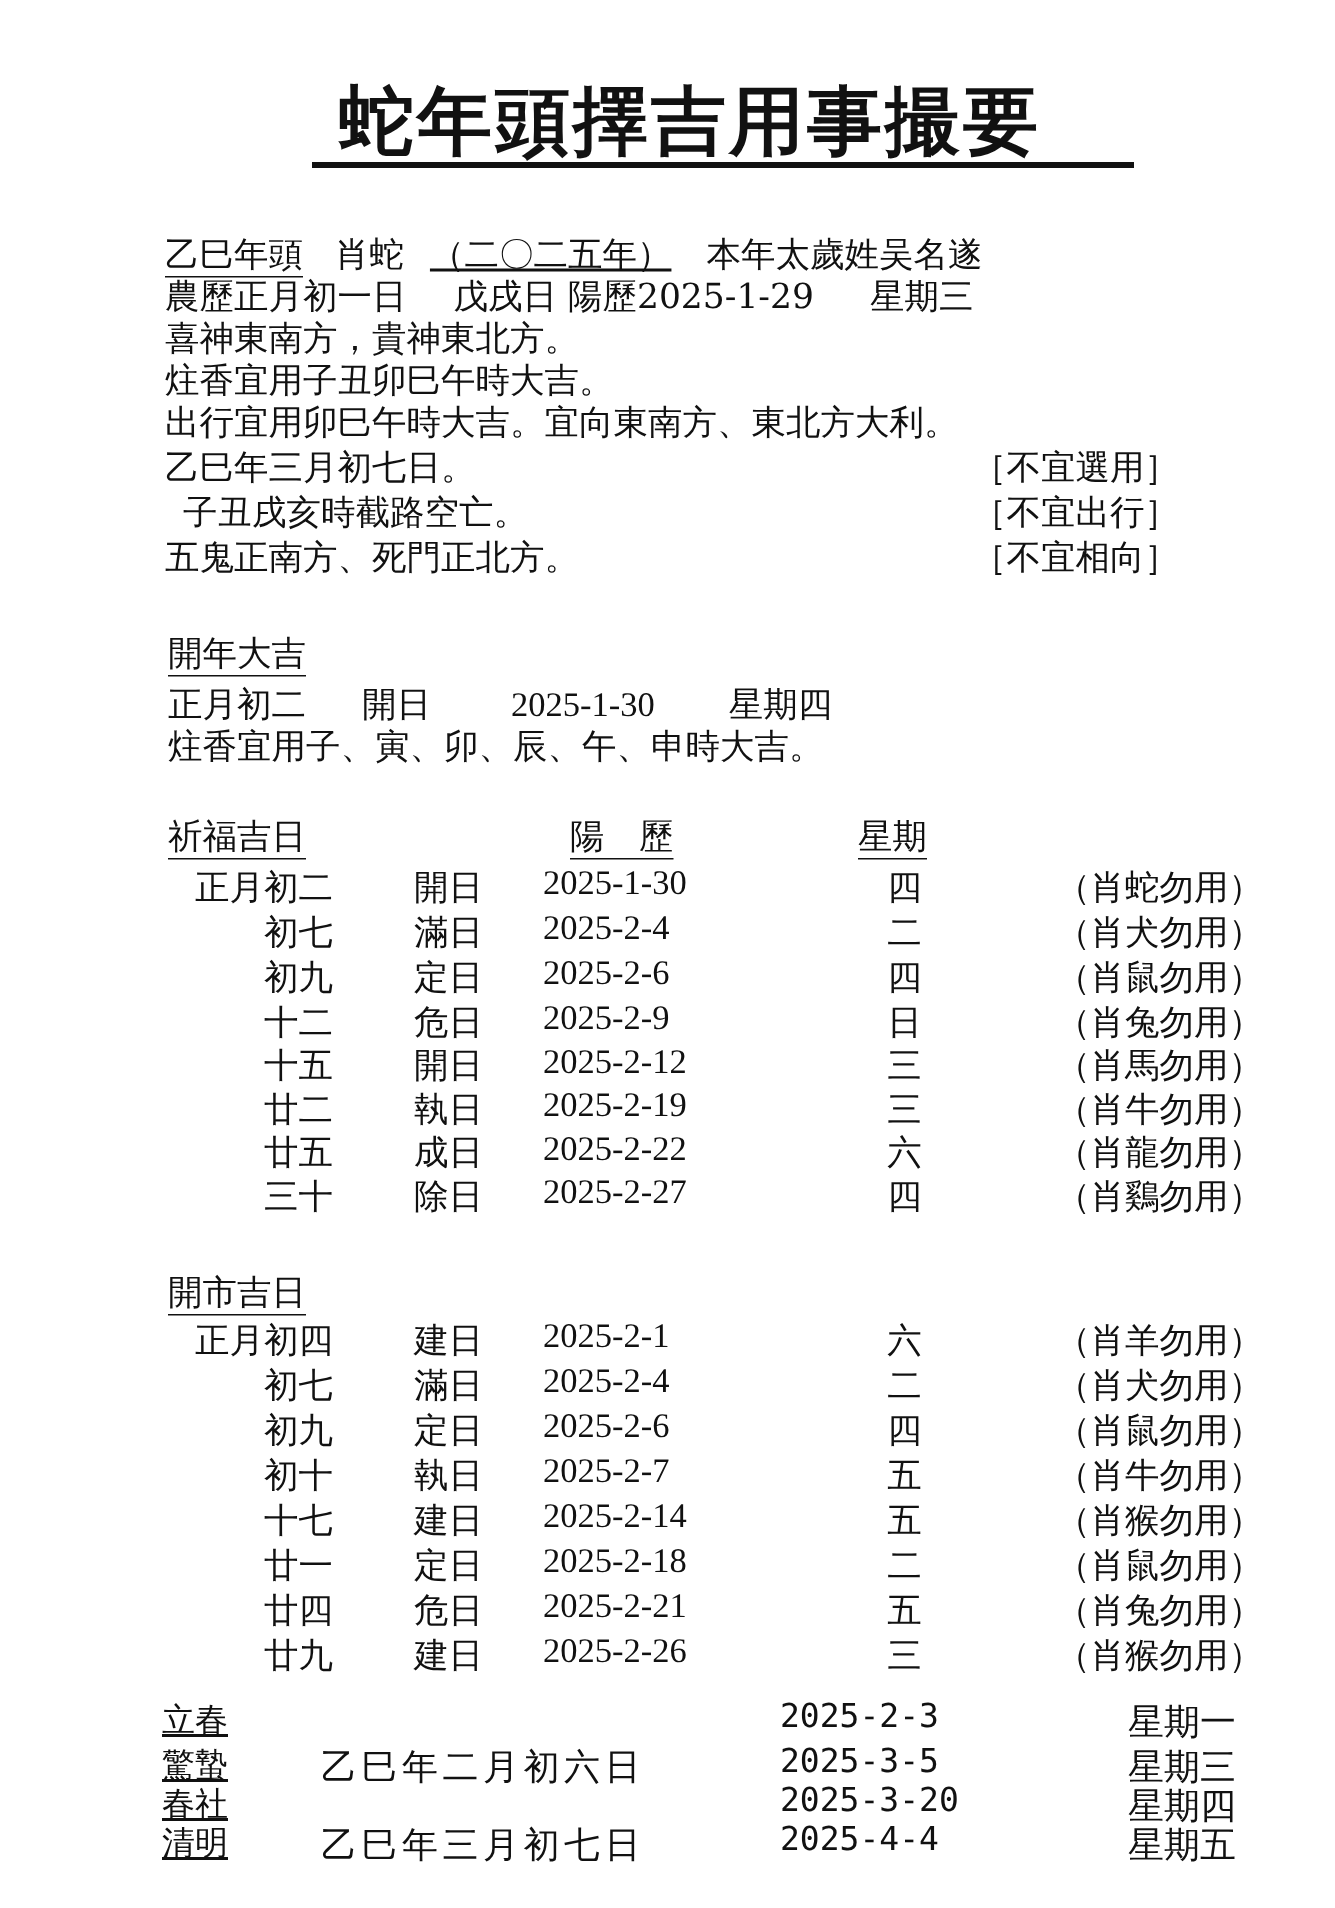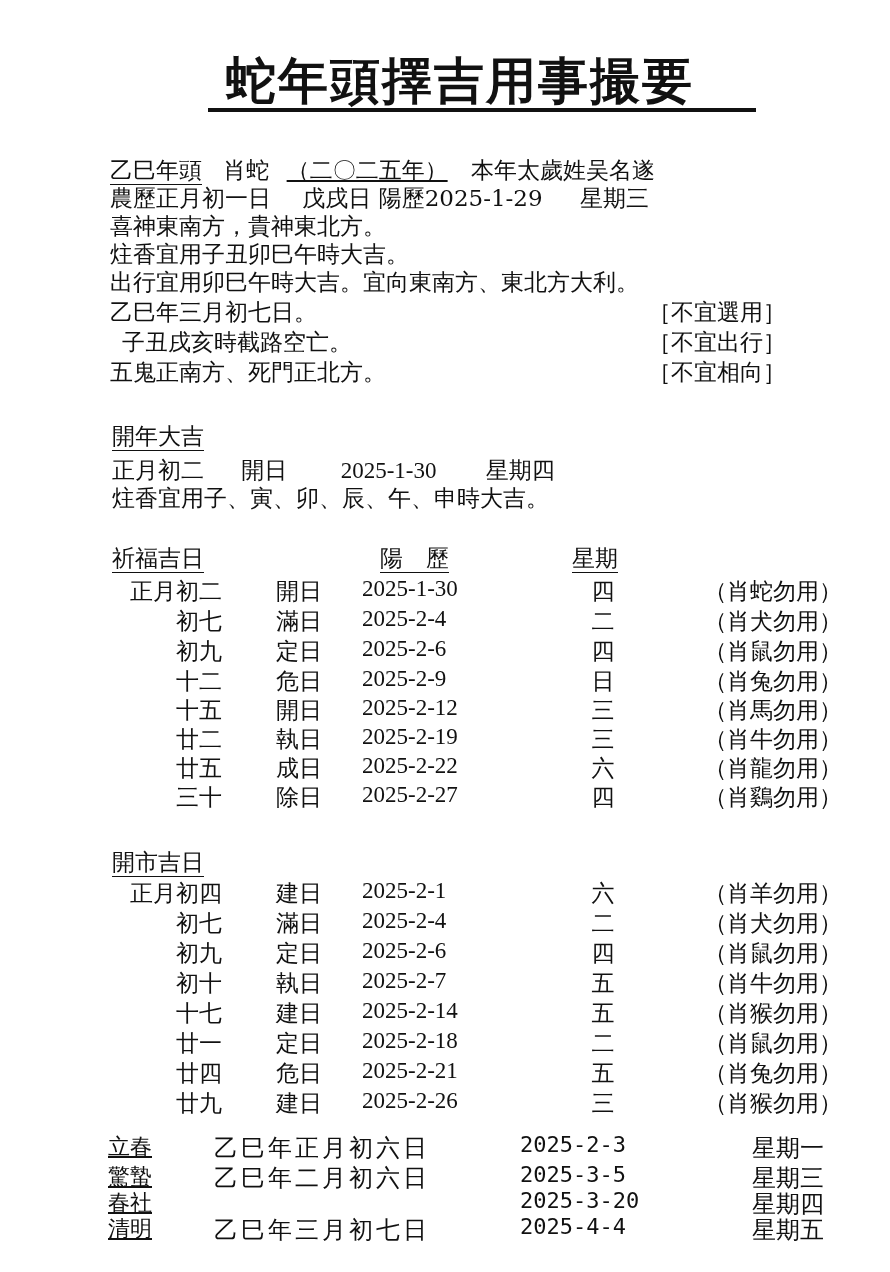--- a/index.html
+++ b/index.html
@@ -202,21 +202,20 @@
     <span class="c-day">建日</span>
     <span class="c-date">2025-2-26</span>
     <span class="c-wk">三</span>
     <span class="c-note">（肖猴勿用）</span>
   </div>
 </div>
 
 <div>
   <div class="sol" style="top:1132px;">
     <span class="s-name">立春</span>
-    <span class="s-lunar">乙巳年正月初六日</span>
     <span class="s-date">2025-2-3</span>
     <span class="s-wk">星期一</span>
   </div>
   <div class="sol" style="top:1162px;">
     <span class="s-name">驚蟄</span>
     <span class="s-lunar">乙巳年二月初六日</span>
     <span class="s-date">2025-3-5</span>
     <span class="s-wk">星期三</span>
   </div>
   <div class="sol" style="top:1188px;">

